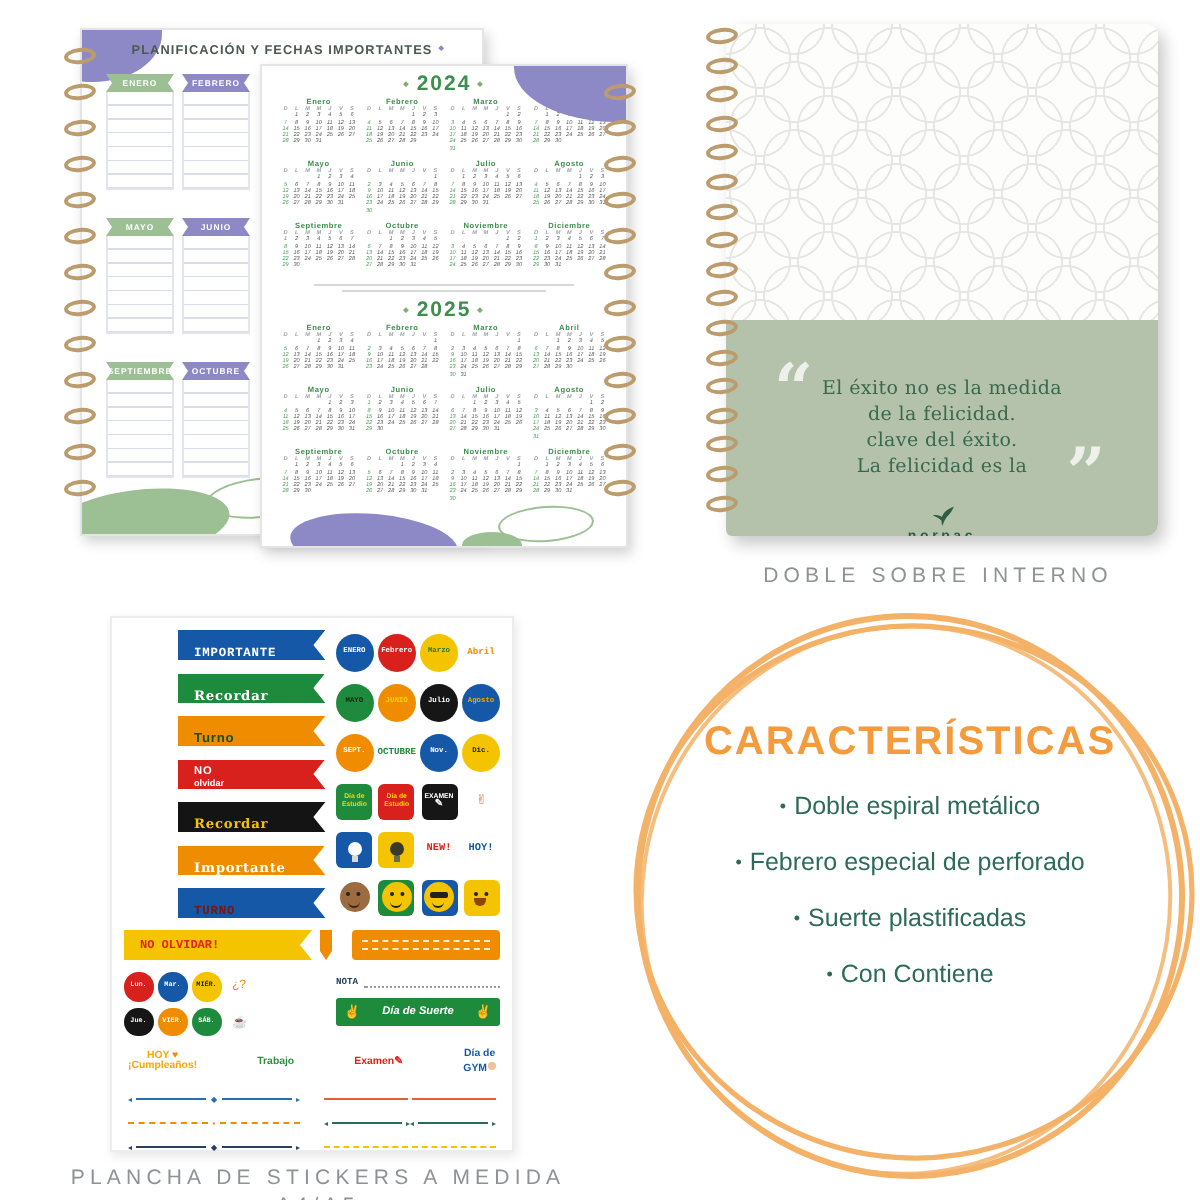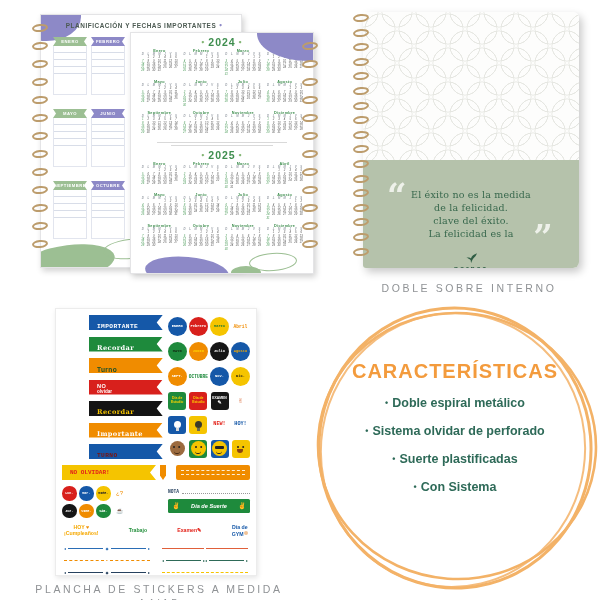--- a/index.html
+++ b/index.html
@@ -147,21 +147,21 @@
   .dv .ln.solid{border-top-style:solid;}
   .dv .ln.dashed{border-top-style:dashed;}
   .dv .g{font-size:4px;line-height:4px;}
 
   
   #br{position:absolute;left:310px;top:300px;width:290px;height:296px;}
   #br svg.loop{position:absolute;left:0;top:0;}
   .feat-content{position:absolute;left:0;top:0;right:0;display:flex;flex-direction:column;
       align-items:center;}
   .feat-title{margin-top:60px;color:#f39b3d;font-size:20px;font-weight:bold;letter-spacing:1px;}
-  .feat-item{margin-top:13px;color:#2e6a58;font-size:12.5px;font-weight:bold;text-align:center;
+  .feat-item{margin-top:13px;color:#2e6a58;font-size:12.5px;font-weight:normal;text-align:center;
       line-height:15px;max-width:225px;}
   .feat-item::before{content:"•";font-size:9px;vertical-align:1px;margin-right:4px;}
 </style>
 </head>
 <body>
 
 <div class="canvas">
 
   <div id="tl">
     <div class="page back-page">
@@ -1555,19 +1555,19 @@
 
   <div id="br">
     <svg class="loop" width="290" height="296" viewBox="0 0 290 296">
       <ellipse cx="145" cy="148" rx="136" ry="140" fill="none" stroke="#f3b267" stroke-width="3" transform="rotate(-5 145 148)"></ellipse>
       <ellipse cx="147" cy="146" rx="139" ry="133" fill="none" stroke="#f3b267" stroke-width="2.6" transform="rotate(4 147 146)"></ellipse>
       <ellipse cx="143" cy="150" rx="132" ry="137" fill="none" stroke="#f3b267" stroke-width="2" transform="rotate(9 143 150)" opacity="0.85"></ellipse>
     </svg>
     <div class="feat-content">
       <div class="feat-title">CARACTERÍSTICAS</div>
       <div class="feat-item">Doble espiral metálico</div>
-      <div class="feat-item">Sistema olvidar de perforado</div>
+      <div class="feat-item">Febrero especial de perforado</div>
       <div class="feat-item">Suerte plastificadas</div>
-      <div class="feat-item">Con Sistema</div>
+      <div class="feat-item">Con Contiene</div>
     </div>
   </div>
 
 </div>
 
 </body></html>

